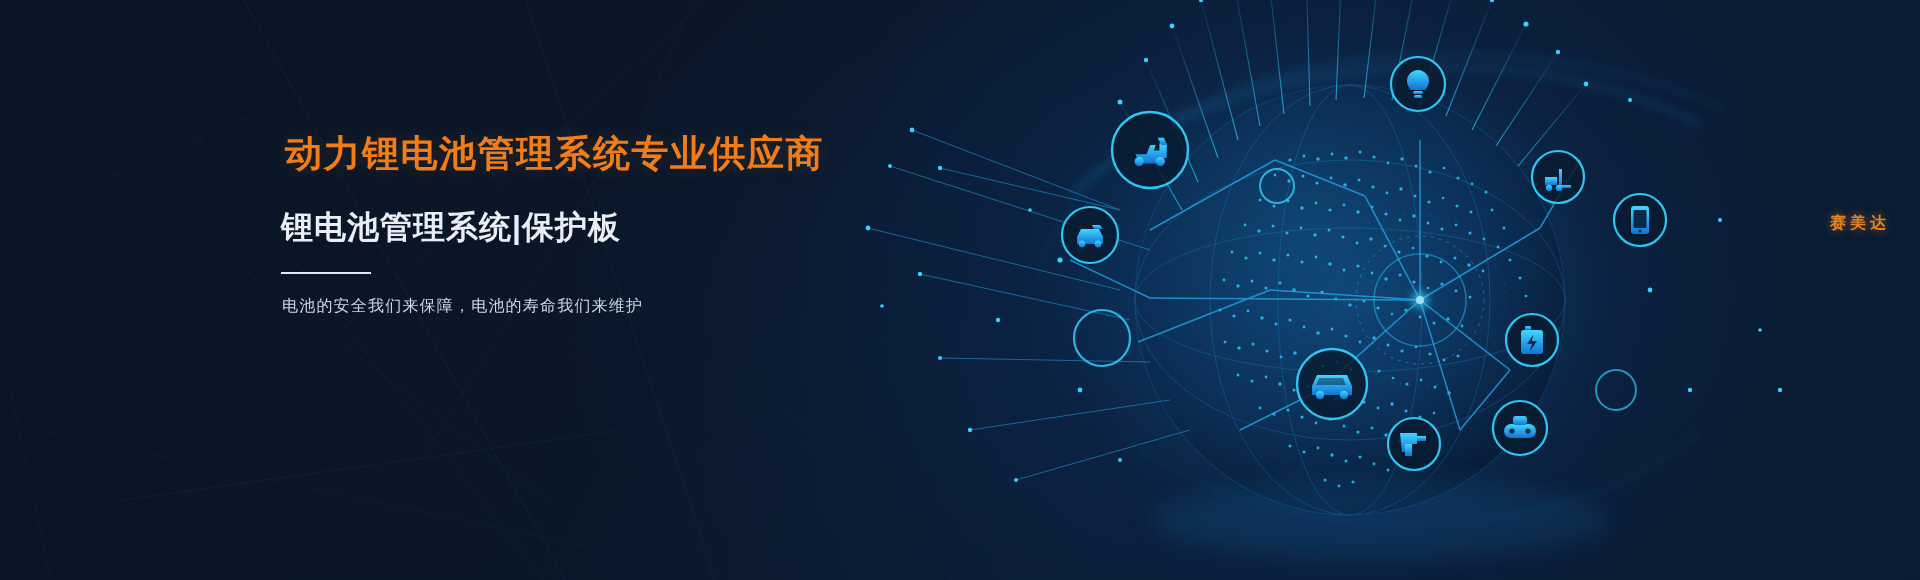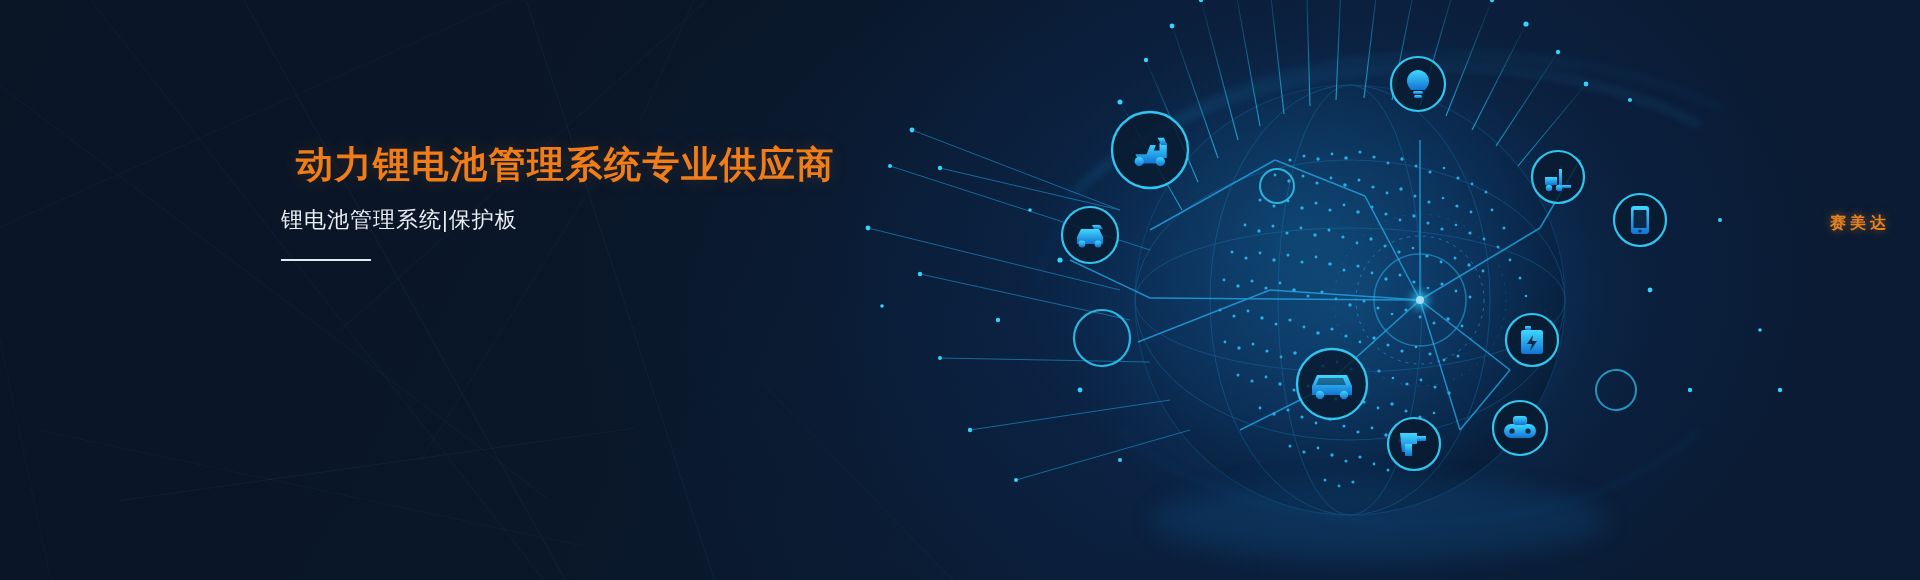--- a/index.html
+++ b/index.html
@@ -19,26 +19,26 @@
 
   
   .texture{position:absolute;inset:0;pointer-events:none;}
   .tline{position:absolute;background:rgba(90,150,210,0.055);transform-origin:0 0;}
   .tline.b{background:rgba(80,160,220,0.075);}
 
   
   .copy{position:absolute;left:281px;top:128px;width:620px;}
   .headline{
     font-size:37px;line-height:1.18;font-weight:700;letter-spacing:1.5px;
-    color:#f07d18;margin:15px;white-space:nowrap;
+    color:#f07d18;margin:4px;white-space:nowrap;
     text-shadow:0 0 18px rgba(240,125,24,0.18);
   }
   .subheadline{
-    margin:20px 0 0 0;font-size:22px;line-height:1.2;letter-spacing:1px;
-    color:#e9eef5;font-weight:400;white-space:nowrap;
+    margin:32px 0 0 0;font-size:32px;line-height:1.2;letter-spacing:1px;
+    color:#e9eef5;font-weight:700;white-space:nowrap;
   }
   .divider{margin-top:26px;width:90px;height:2px;background:#e3e9f0;}
   .tagline{
     margin:22px 0 0 1px;font-size:16px;letter-spacing:1.2px;
     color:#cdd7e4;font-weight:400;white-space:nowrap;
   }
 
   
   #globe-stage{position:absolute;left:820px;top:-40px;width:1100px;height:660px;}
   #globe-stage svg{display:block;width:100%;height:100%;}
@@ -66,20 +66,21 @@
     <div class="tline b" style="left:120px;  top:500px; width:520px; height:1px; transform:rotate(-8deg);"></div>
     <div class="tline" style="left:760px;  top:380px; width:420px; height:1px; transform:rotate(46deg);"></div>
     <div class="tline" style="left:-40px;  top:150px; width:460px; height:1px; transform:rotate(78deg);"></div>
     <div class="tline" style="left:420px;  top:460px; width:380px; height:1px; transform:rotate(-58deg);"></div>
   </div>
 
   <div class="copy">
     <h1 class="headline">动力锂电池管理系统专业供应商</h1>
     <div class="subheadline">锂电池管理系统|保护板</div>
     <div class="divider"></div>
+    <div class="tagline">电池的安全我们来保障，电池的寿命我们来维护</div>
   </div>
 
   <div id="globe-stage">
     <svg viewBox="0 0 1100 660" xmlns="http://www.w3.org/2000/svg" aria-hidden="true">
       <defs>
         <radialGradient id="haloGrad" cx="50%" cy="50%" r="50%">
           <stop offset="0%" stop-color="#1a7fc4" stop-opacity="0.45"></stop>
           <stop offset="55%" stop-color="#11568f" stop-opacity="0.20"></stop>
           <stop offset="100%" stop-color="#0a1729" stop-opacity="0"></stop>
         </radialGradient>

